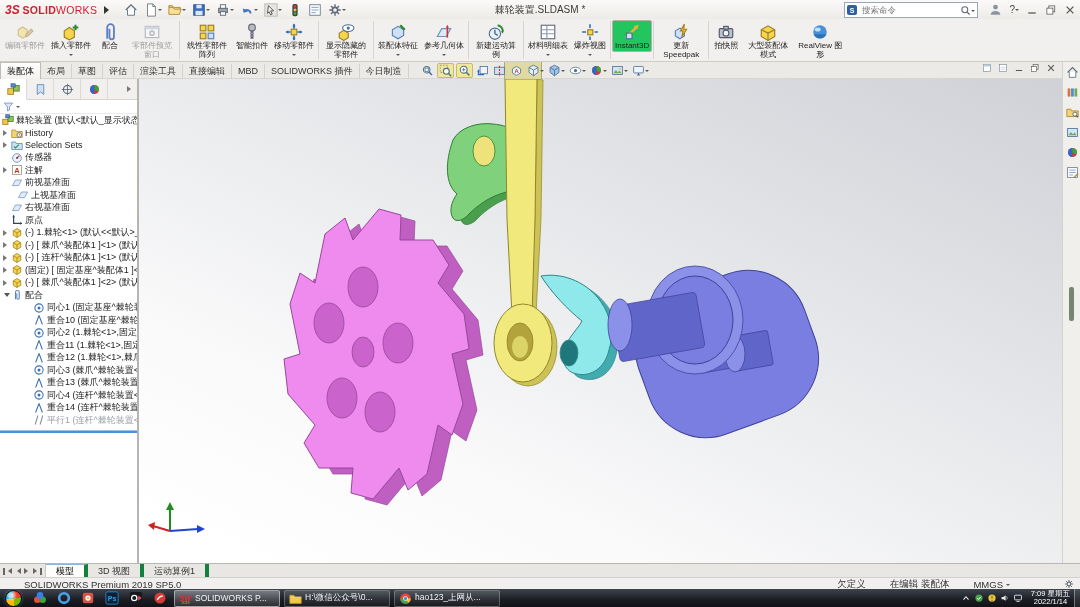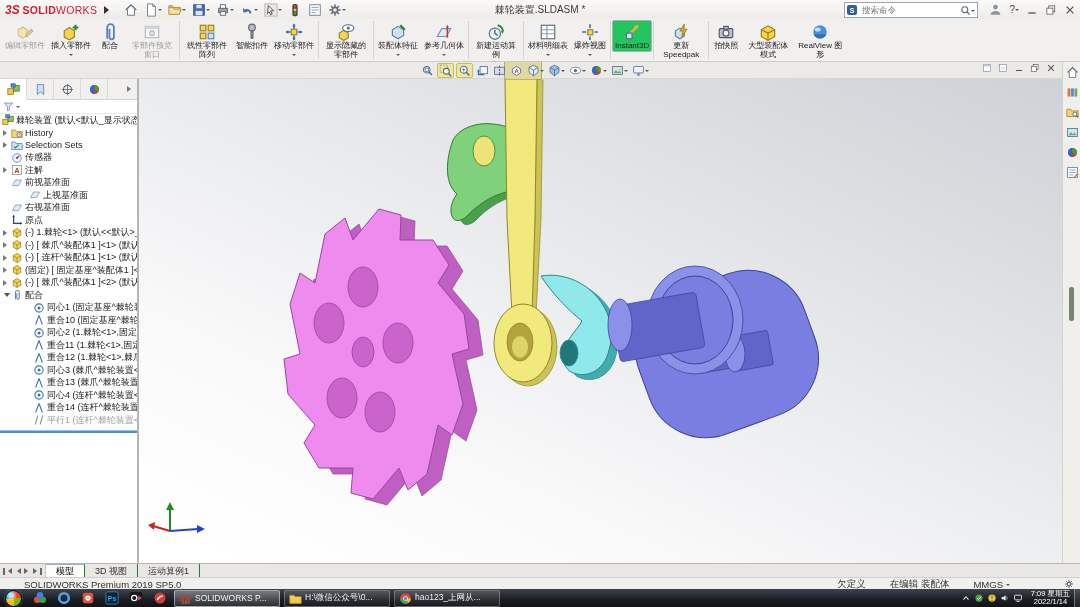--- a/index.html
+++ b/index.html
@@ -81,21 +81,21 @@
   #tp-thumb{position:absolute;left:6px;top:225px;width:5px;height:34px;background:#77846f;border-radius:2px}
 
   
   #model-tabs{left:0;top:563px;width:1080px;height:14px;background:#e9e7e4;border-top:1px solid #bab7b3;
               display:flex;align-items:stretch}
   #mt-nav{display:flex;align-items:center;gap:1px;padding:0 3px;border-right:1px solid #c9c6c2}
   .mtn{width:9px;height:11px;display:flex;align-items:center;justify-content:center}
   .mtri-l{width:0;height:0;border:3px solid transparent;border-right:4px solid #666}
   .mtri-r{width:0;height:0;border:3px solid transparent;border-left:4px solid #666}
   .mbar{width:1.5px;height:7px;background:#666}
-  .mtab2{padding:0 10px;display:flex;align-items:center;font-size:9px;color:#333;border-right:1px solid #15803d}
+  .mtab2{padding:0 10px;display:flex;align-items:center;font-size:9px;color:#333;border-right:4px solid #15803d}
   .mtab2.active{background:#fdfdfc;border-top:1px solid #8fb2d9;color:#000}
 
   
   #statusbar{left:0;top:577px;width:1080px;height:12px;background:#f1f0ee;border-top:1px solid #d3d1cd;
              display:flex;align-items:center;font-size:9.5px;color:#333}
   #sb-left{margin-left:24px}
   #sb-right{position:absolute;right:70px;display:flex;align-items:center;gap:24px}
   #sb-icon{position:absolute;right:6px;top:0;display:flex;align-items:center;height:12px}
 
   
@@ -456,20 +456,31 @@
           <ellipse cx="6" cy="5.8" rx="2.6" ry="1.8" fill="#bfe0ff"></ellipse>
           <path d="M2.5 10a6 6 0 0 0 11 0z" fill="#2f6fb2"></path>
         </svg>
       </span>
       <div class="rlabel">RealView 图形</div>
     </div>
   </div>
 
 <div id="band" class="abs">
   <div id="lever-stub"></div>
+  <div id="doc-tabs">
+      <span class="dtab active">装配体</span>
+      <span class="dtab">布局</span>
+      <span class="dtab">草图</span>
+      <span class="dtab">评估</span>
+      <span class="dtab">渲染工具</span>
+      <span class="dtab">直接编辑</span>
+      <span class="dtab">MBD</span>
+      <span class="dtab">SOLIDWORKS 插件</span>
+      <span class="dtab">今日制造</span>
+    </div>
   <div id="headsup">
       <span class="hbtn">
         <span class="ic">
           <svg width="13" height="13" viewBox="0 0 16 16">
             <circle cx="7" cy="7" r="4" fill="#fffde8" stroke="#4a6f94" stroke-width="1.3"></circle>
             <path d="M10 10l3.5 3.5" stroke="#4a6f94" stroke-width="1.8"></path>
             <rect x="5" y="5" width="4" height="4" fill="none" stroke="#4a6f94"></rect>
           </svg>
         </span>
       </span>
@@ -725,21 +736,21 @@
       </div>
       <div class="trow" style="padding-left: 2px;">
         <span class="texp"></span>
         <span class="ic">
           <svg width="12" height="12" viewBox="0 0 16 16">
             <path d="M2 11.5 6 4h8l-4 7.5z" fill="#dce9f8" fill-opacity=".85" stroke="#6f93bd"></path>
           </svg>
         </span>
         <span class="tlabel">前视基准面</span>
       </div>
-      <div class="trow" style="padding-left: 20px;">
+      <div class="trow" style="padding-left: 8px;">
         <span class="texp"></span>
         <span class="ic">
           <svg width="12" height="12" viewBox="0 0 16 16">
             <path d="M2 11.5 6 4h8l-4 7.5z" fill="#dce9f8" fill-opacity=".85" stroke="#6f93bd"></path>
           </svg>
         </span>
         <span class="tlabel">上视基准面</span>
       </div>
       <div class="trow" style="padding-left: 2px;">
         <span class="texp"></span>

